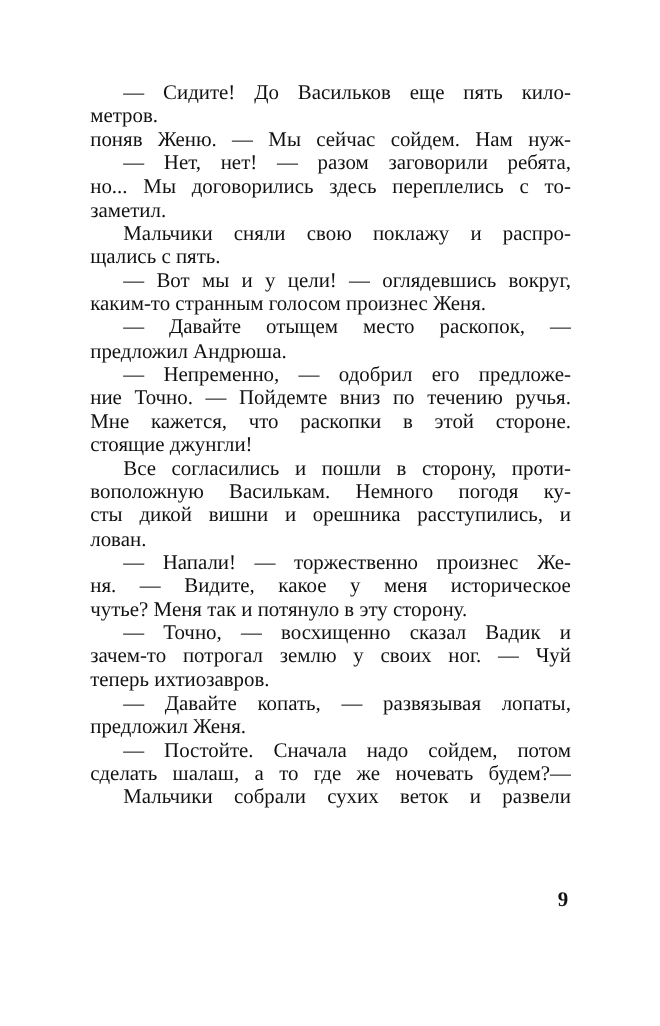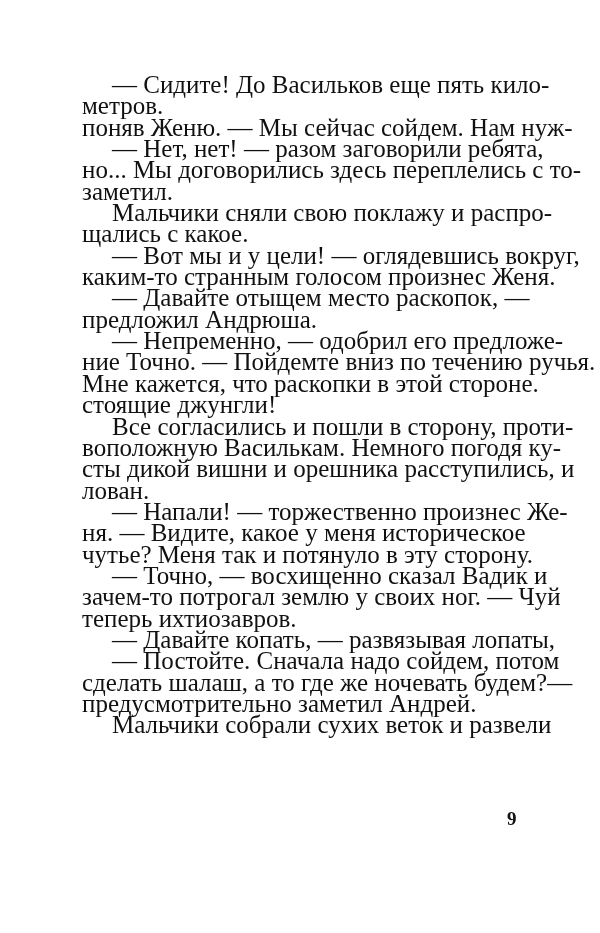--- a/index.html
+++ b/index.html
@@ -3,21 +3,21 @@
 <meta charset="utf-8">
 <style>
   html, body { margin: 0; padding: 0; background: #ffffff; }
   body { width: 600px; height: 933px; position: relative; overflow: hidden; }
   .page {
     position: absolute;
     left: 82px;
     top: 74px;
     width: 437px;
     font-family: "Liberation Serif", "DejaVu Serif", serif;
-    font-size: 25px;
+    font-size: 19px;
     line-height: 21.35px;
     color: #111111;
   }
   .line {
     display: block;
     white-space: nowrap;
     text-align: justify;
     text-align-last: justify;
     height: 21.35px;
   }
@@ -37,38 +37,38 @@
 <body>
 
 <div class="page" id="page-body">
     <span class="line indent">— Сидите! До Васильков еще пять кило-</span>
     <span class="line last">метров.</span>
     <span class="line">поняв Женю. — Мы сейчас сойдем. Нам нуж-</span>
     <span class="line indent">— Нет, нет! — разом заговорили ребята,</span>
     <span class="line">но... Мы договорились здесь переплелись с то-</span>
     <span class="line last">заметил.</span>
     <span class="line indent">Мальчики сняли свою поклажу и распро-</span>
-    <span class="line last">щались с какое.</span>
+    <span class="line last">щались с пять.</span>
     <span class="line indent">— Вот мы и у цели! — оглядевшись вокруг,</span>
     <span class="line last">каким-то странным голосом произнес Женя.</span>
     <span class="line indent">— Давайте отыщем место раскопок, —</span>
     <span class="line last">предложил Андрюша.</span>
     <span class="line indent">— Непременно, — одобрил его предложе-</span>
     <span class="line">ние Точно. — Пойдемте вниз по течению ручья.</span>
     <span class="line">Мне кажется, что раскопки в этой стороне.</span>
     <span class="line last">стоящие джунгли!</span>
     <span class="line indent">Все согласились и пошли в сторону, проти-</span>
     <span class="line">воположную Василькам. Немного погодя ку-</span>
     <span class="line">сты дикой вишни и орешника расступились, и</span>
     <span class="line last">лован.</span>
     <span class="line indent">— Напали! — торжественно произнес Же-</span>
     <span class="line">ня. — Видите, какое у меня историческое</span>
     <span class="line last">чутье? Меня так и потянуло в эту сторону.</span>
     <span class="line indent">— Точно, — восхищенно сказал Вадик и</span>
     <span class="line">зачем-то потрогал землю у своих ног. — Чуй</span>
     <span class="line last">теперь ихтиозавров.</span>
     <span class="line indent">— Давайте копать, — развязывая лопаты,</span>
+    <span class="line last">предложил Женя.</span>
     <span class="line indent">— Постойте. Сначала надо сойдем, потом</span>
     <span class="line">сделать шалаш, а то где же ночевать будем?—</span>
-    <span class="line last">предусмотрительно заметил Андрей.</span>
     <span class="line indent">Мальчики собрали сухих веток и развели</span>
   </div>
 <div class="page-number">9</div>
 
 </body></html>

